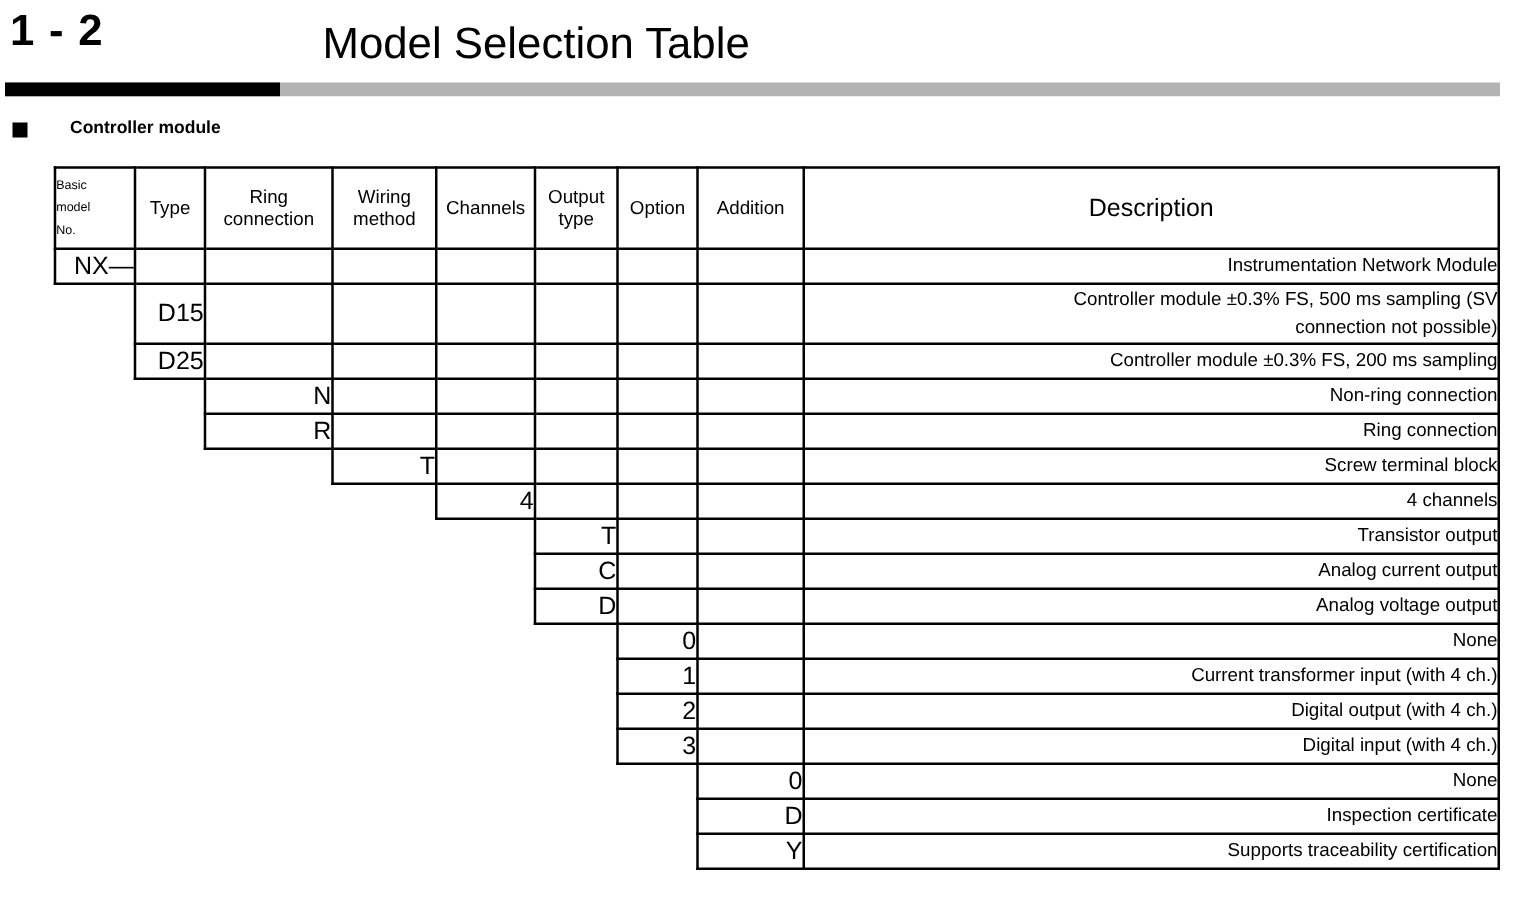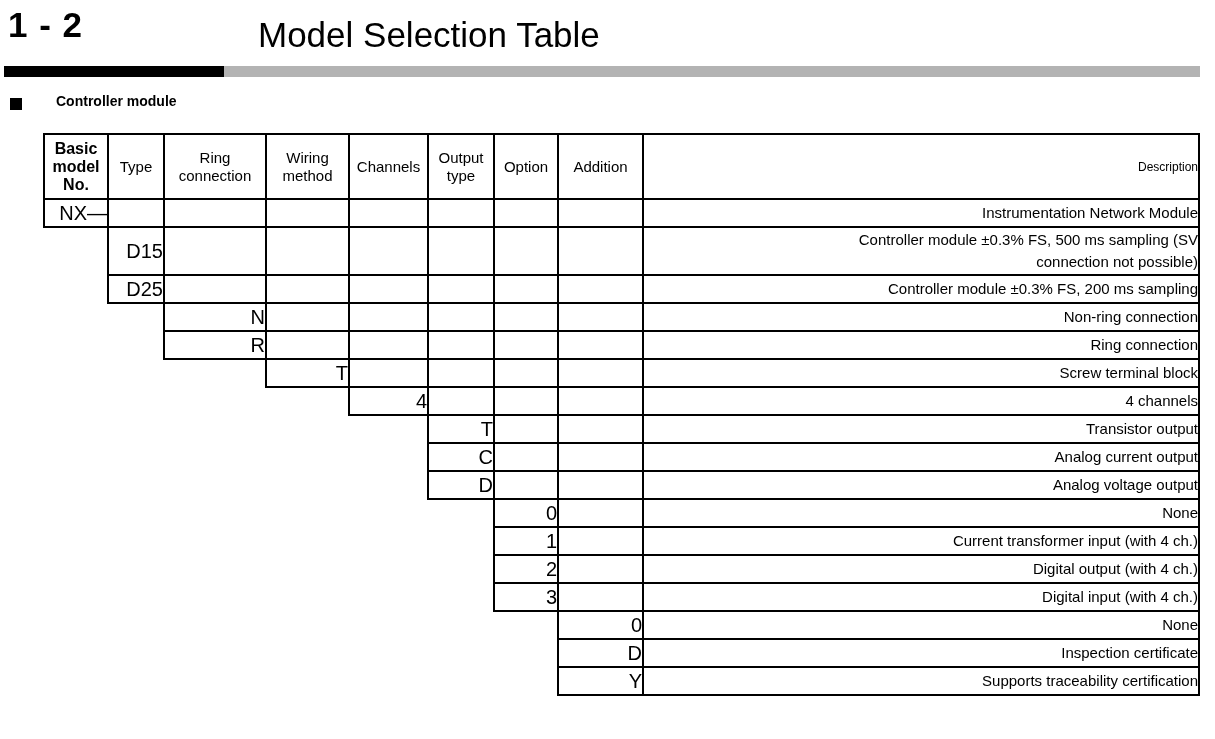--- a/index.html
+++ b/index.html
@@ -79,29 +79,28 @@
     padding-left:6px;
     font-size:15px;
   }
   td.hdr{
     text-align:center;
     font-size:15px;
     line-height:17px;
     padding:2px 1px;
   }
   td.hdr-left{
+    text-align:left;
+    padding-left:3px;
+    font-size:10px;
+    line-height:17px;
+  }
+  td.desc-hdr{
     text-align:center;
-    padding-left:3px;
-    font-size:16px;
-    line-height:17px;
-    font-weight:bold;
-  }
-  td.desc-hdr{
-    text-align:right;
-    font-size:12px;
+    font-size:20px;
   }
   tr.r-hdr td{height:63px;}
   tr.r-std td{height:26px;}
   tr.r-tall td{height:46px;}
   .desc2{
     display:block;
     line-height:22px;
   }
 </style>
 </head>

